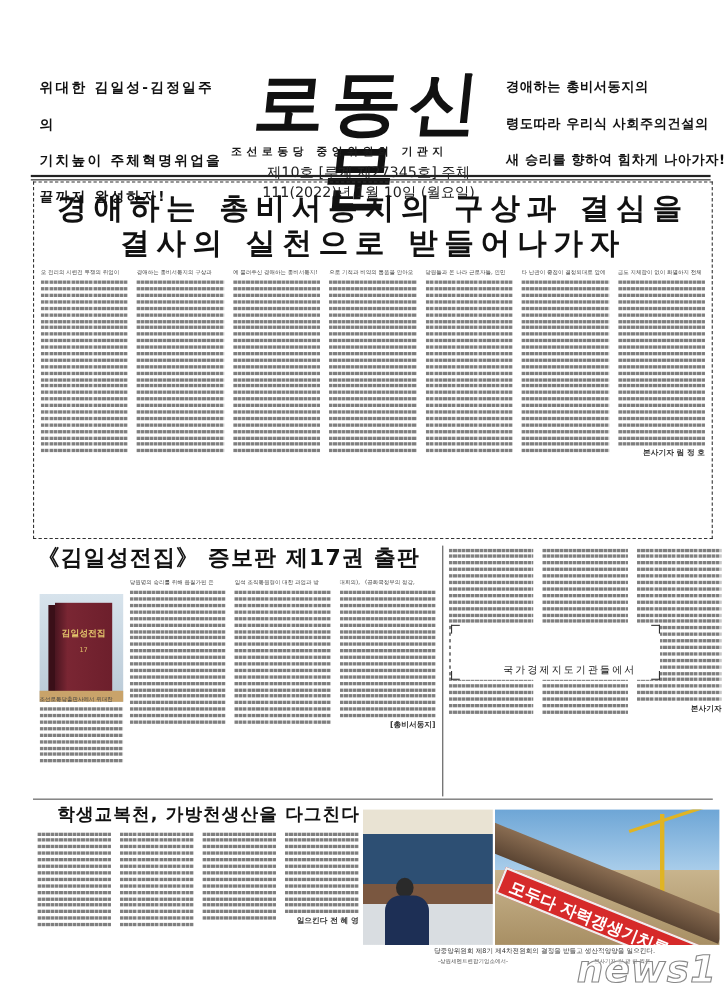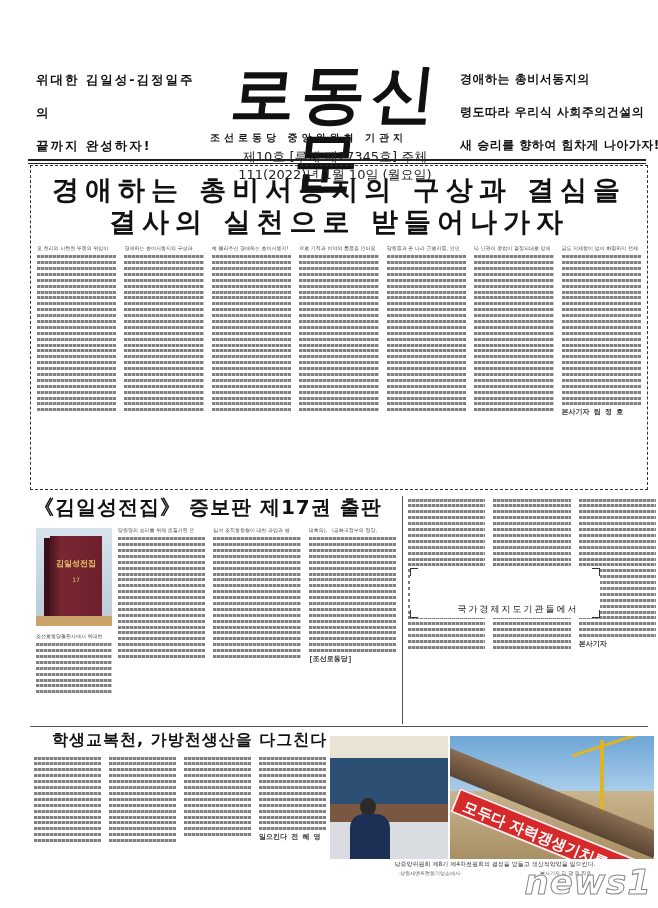--- a/index.html
+++ b/index.html
@@ -15,24 +15,24 @@
   .subtitle { position: absolute; left: 210px; top: 131px; width: 250px; text-align: left; font-size: 10px; font-weight: bold; letter-spacing: 4px; color: #1a1a1a; }
   .issue-line { position: absolute; left: 210px; top: 148px; width: 250px; text-align: center; font-size: 13px; color: #222; }
   .rule-double { position: absolute; left: 28px; top: 159px; width: 618px; height: 5px; border-top: 2px solid #222; border-bottom: 1px solid #222; }
 
   .lead-box { position: absolute; left: 30px; top: 165px; width: 618px; height: 325px; border: 1.5px dashed #333; }
   .lead-headline { position: absolute; left: 0; top: 8px; width: 100%; text-align: center; font-weight: bold; font-size: 27px; letter-spacing: 6px; line-height: 32px; }
   .cols { position: absolute; display: flex; gap: 8px; }
   .col { flex: 1; font-size: 5px; line-height: 8.6px; color: #444; overflow: hidden; text-align: justify; }
   .col span { display: block; }
   .line { height: 3px; background: repeating-linear-gradient(90deg,#6a6a6a 0 3px,#bdbdbd 3px 4px); margin: 2.6px 0 2.9px 0; opacity: .85; }
-  .byline { font-size: 7px; font-weight: bold; color: #333; text-align: left; font-family: Liberation Mono, monospace; }
+  .byline { font-size: 7px; font-weight: bold; color: #333; text-align: right; }
 
   .sec2-headline { position: absolute; left: 34px; top: 494px; font-weight: bold; font-size: 20px; letter-spacing: 1px; }
-  .book-img { position: absolute; left: 36px; top: 528px; width: 76px; height: 98px; background: linear-gradient(180deg,#d7e3ec,#b9c9d6); }
+  .book-img { position: absolute; left: 36px; top: 540px; width: 76px; height: 98px; background: linear-gradient(180deg,#d7e3ec,#b9c9d6); }
   .book { position: absolute; left: 14px; top: 8px; width: 52px; height: 84px; background: linear-gradient(90deg,#4a1520,#7a2633 22%,#6d1f2c); box-shadow: -6px 2px 0 #3a0f18; }
   .book-title { position: absolute; left: 4px; top: 22px; width: 44px; text-align: center; font-size: 8px; color: #e2c36b; font-weight: bold; }
   .book-vol { position: absolute; left: 4px; top: 40px; width: 44px; text-align: center; font-size: 6px; color: #e2c36b; }
   .book-base { position: absolute; left: 0; bottom: 0; width: 100%; height: 10px; background: #c9a36a; }
 
   .sec3-box { position: absolute; left: 410px; top: 568px; width: 190px; height: 50px; background: #fff; }
   .sec3-kicker { position: absolute; left: 0; top: 2px; width: 100%; text-align: center; font-size: 10px; font-weight: bold; letter-spacing: 1px; }
   .sec3-title { position: absolute; left: 0; top: 15px; width: 100%; text-align: center; font-size: 16px; font-weight: bold; letter-spacing: 6px; }
   .sec3-sub { position: absolute; left: 13px; top: 35px; width: 100%; text-align: center; font-size: 9px; letter-spacing: 2px; }
   .corner { position: absolute; width: 8px; height: 8px; border-color: #333; border-style: solid; }
@@ -56,20 +56,21 @@
     -webkit-text-stroke: 1px #888; letter-spacing: 1px; }
   .vrule { position: absolute; width: 1px; background: #555; }
   .hrule { position: absolute; height: 1px; background: #555; }
 </style>
 </head>
 <body>
 
 <div class="masthead">
   <div class="slogan slogan-left">
     <div>위대한 김일성-김정일주의</div>
+    <div>기치높이 주체혁명위업을</div>
     <div>끝까지 완성하자!</div>
   </div>
   <div class="title-logo">로동신문</div>
   <div class="subtitle">조선로동당 중앙위원회 기관지</div>
   <div class="issue-line">제10호 [루계 제27345호] 주체111(2022)년 1월 10일 (월요일)</div>
   <div class="slogan slogan-right">
     <div>경애하는 총비서동지의</div>
     <div>령도따라 우리식 사회주의건설의</div>
     <div>새 승리를 향하여 힘차게 나아가자!</div>
   </div>
@@ -381,21 +382,21 @@
       <div class="line"></div>
       <div class="line"></div>
       <div class="line"></div>
       <div class="line"></div>
       <div class="line"></div>
       <div class="line"></div>
       <div class="line"></div>
       <div class="line"></div>
       <div class="line"></div>
       <div class="line"></div>
-      <div class="byline">[조선로동당]</div>
+      <div class="byline">[총비서동지]</div>
     </div>
 </div>
 <div class="vrule" style="left:402px;top:496px;height:228px;"></div>
 
 <div class="cols" style="left:408px;top:496px;width:248px;height:228px;">
   <div class="col">
       <div class="line"></div>
       <div class="line"></div>
       <div class="line"></div>
       <div class="line"></div>

